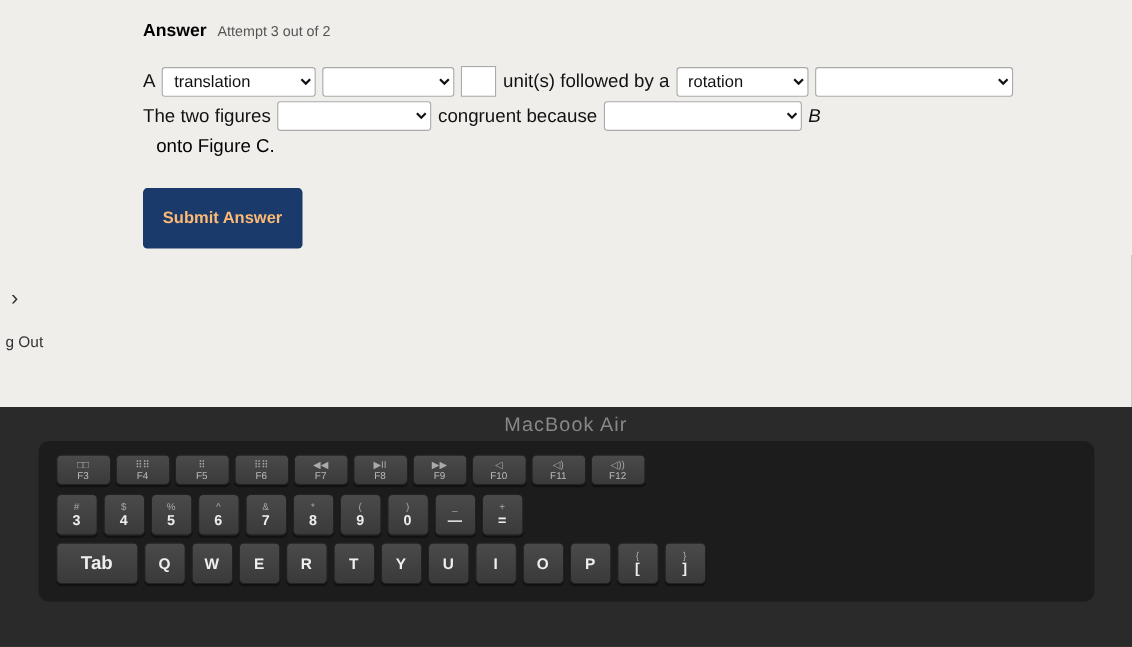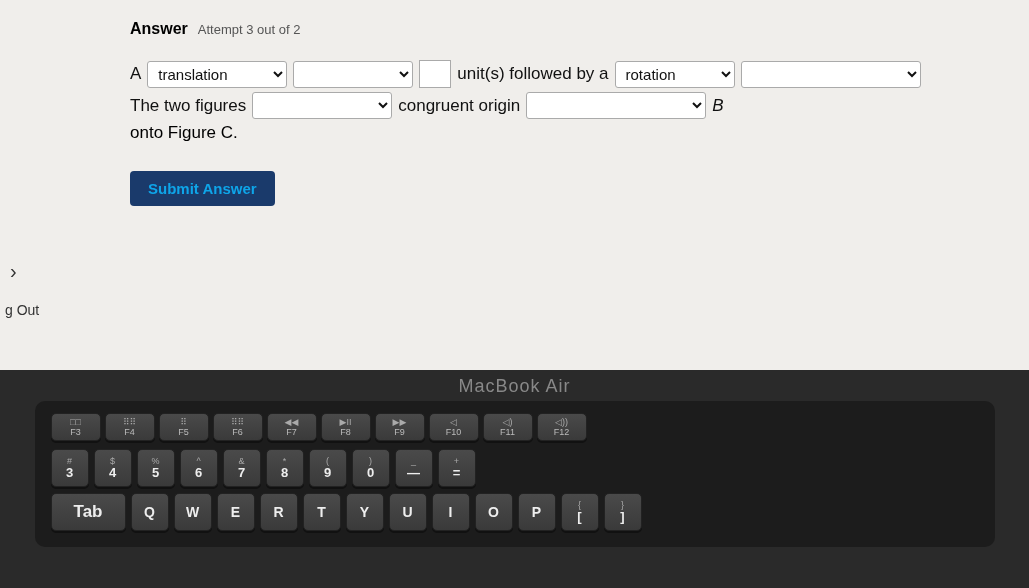--- a/index.html
+++ b/index.html
@@ -68,20 +68,21 @@
       align-items: center;
       gap: 6px;
       flex-wrap: wrap;
       margin-bottom: 4px;
     }
 
     .row2-line2 {
       font-size: 17px;
       font-family: Arial, sans-serif;
       margin-bottom: 28px;
+      margin-left: 12px;
     }
 
     .static-text {
       font-size: 17px;
       font-family: Arial, sans-serif;
       color: #111;
     }
 
     .static-text-italic {
       font-size: 17px;
@@ -118,25 +119,25 @@
       width: 32px;
       height: 28px;
       border: 1.5px solid #aaa;
       background: white;
       display: inline-block;
       vertical-align: middle;
     }
 
     .submit-btn {
       background: #1a3a6b;
-      color: #0ea5e9;
+      color: #fdba74;
       font-size: 15px;
       font-family: Arial, sans-serif;
       font-weight: bold;
-      padding: 9px 18px;
+      padding: 19px 18px;
       border: none;
       border-radius: 4px;
       cursor: pointer;
     }
 
     
     .keyboard-area {
       width: 100%;
       height: 218px;
       background: #2a2a2a;
@@ -274,21 +275,21 @@
 
 
     
     <div class="row2">
       <span class="static-text">The two figures</span>
 
       <select class="dropdown dropdown-medium">
         <option></option>
       </select>
 
-      <span class="static-text">congruent origin</span>
+      <span class="static-text">congruent because</span>
 
       <select class="dropdown dropdown-wide">
         <option></option>
       </select>
 
       <span class="static-text-italic">B</span>
     </div>
 
     <div class="row2-line2">
       <span>onto Figure C.</span>

